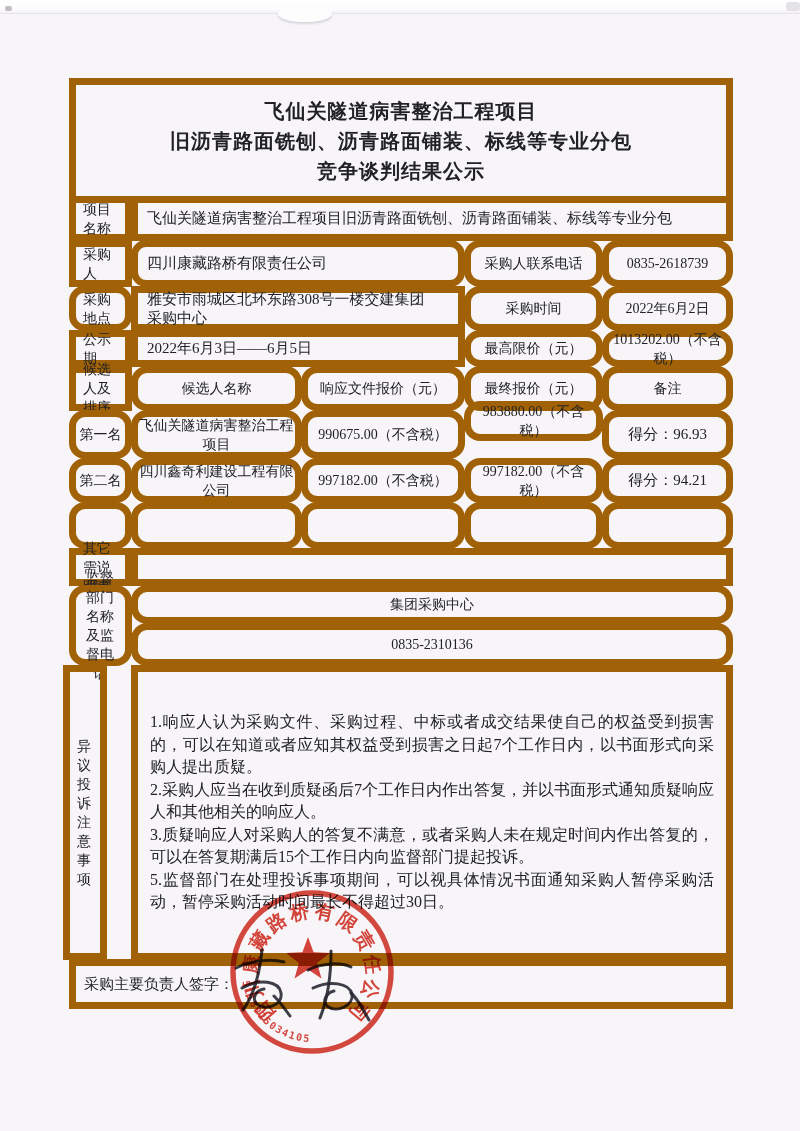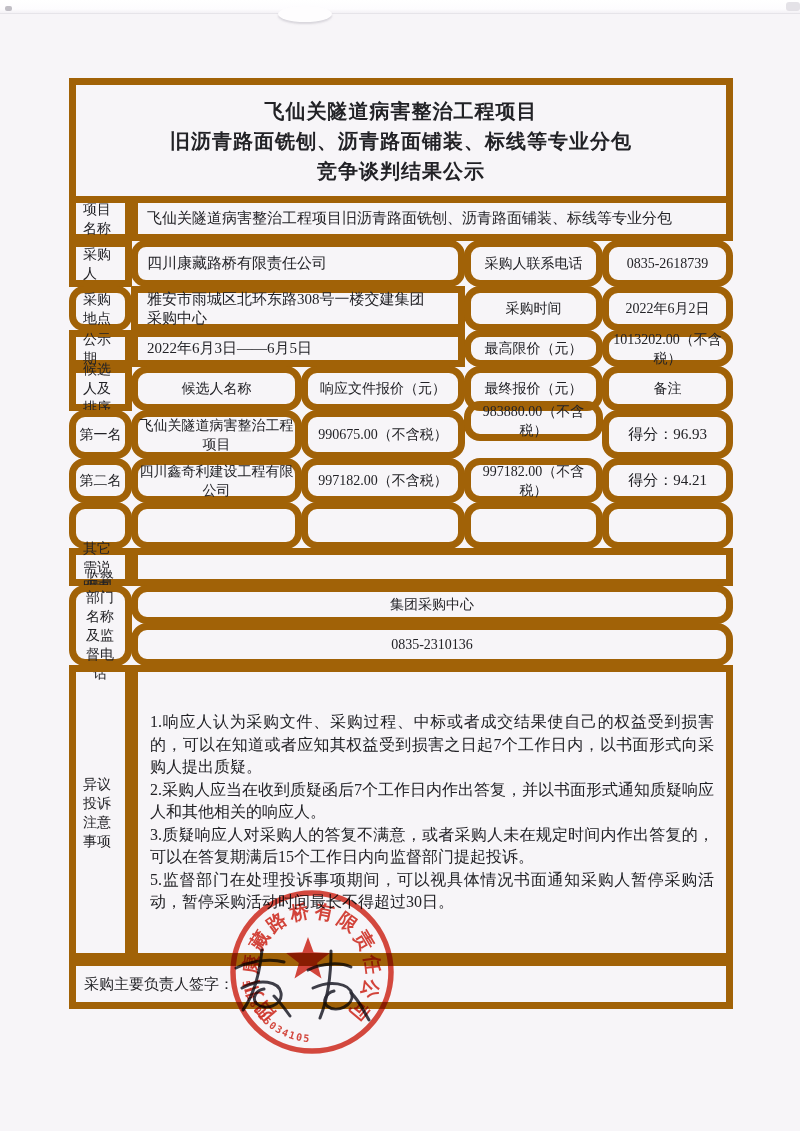--- a/index.html
+++ b/index.html
@@ -100,21 +100,21 @@
 <div class="cell ctr" style="left:464px;top:502px;width:139px;height:47px;"></div>
 <div class="cell ctr" style="left:602px;top:502px;width:131px;height:47px;"></div>
 
 <div class="cell lbl" style="left:69px;top:548px;width:63px;height:38px;">其它需说明事</div>
 <div class="cell lft" style="left:131px;top:548px;width:602px;height:38px;"></div>
 
 <div class="cell lbl ctr" style="left:69px;top:585px;width:63px;height:81px;">监督部门名称及监督电话</div>
 <div class="cell ctr" style="left:131px;top:585px;width:602px;height:39px;">集团采购中心</div>
 <div class="cell ctr" style="left:131px;top:623px;width:602px;height:43px;">0835-2310136</div>
 
-<div class="cell lbl" style="left:69px;top:665px;width:63px;height:295px;">异议投诉注意事项</div>
+<div class="cell lbl" style="left:63px;top:665px;width:44px;height:295px;">异议投诉注意事项</div>
 <div class="cell notes-cell" style="left:131px;top:665px;width:602px;height:295px;">
   <div>1.响应人认为采购文件、采购过程、中标或者成交结果使自己的权益受到损害的，可以在知道或者应知其权益受到损害之日起7个工作日内，以书面形式向采购人提出质疑。</div>
   <div>2.采购人应当在收到质疑函后7个工作日内作出答复，并以书面形式通知质疑响应人和其他相关的响应人。</div>
   <div>3.质疑响应人对采购人的答复不满意，或者采购人未在规定时间内作出答复的，可以在答复期满后15个工作日内向监督部门提起投诉。</div>
   <div>5.监督部门在处理投诉事项期间，可以视具体情况书面通知采购人暂停采购活动，暂停采购活动时间最长不得超过30日。</div>
 </div>
 
 <div class="cell sig-row" style="left:69px;top:959px;width:664px;height:50px;">
   <span>采购主要负责人签字：</span>
 </div>

